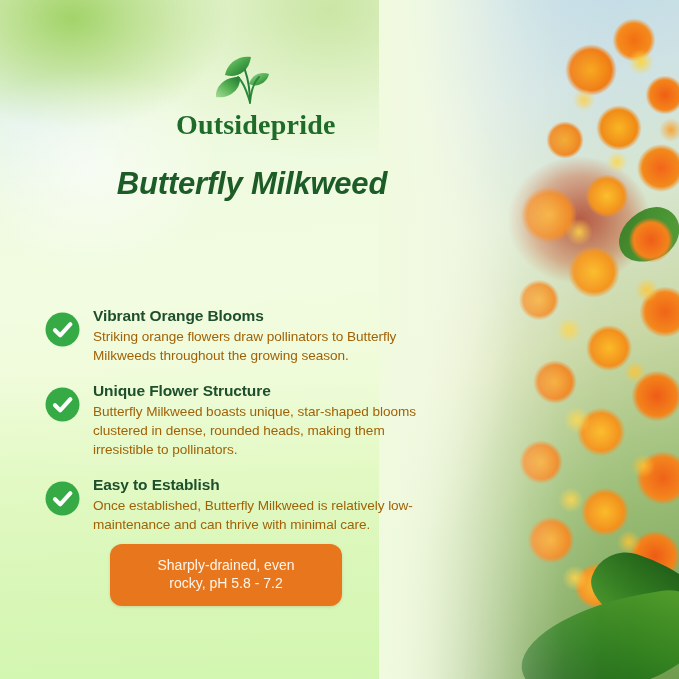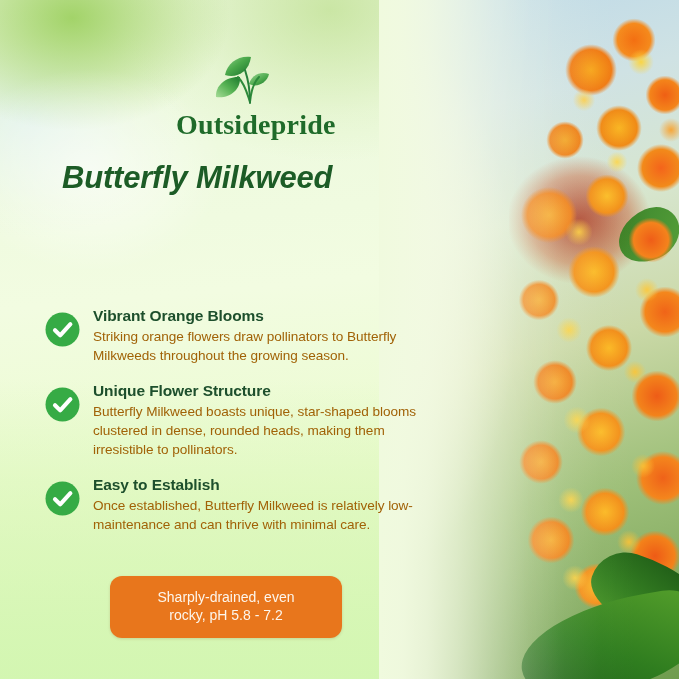--- a/index.html
+++ b/index.html
@@ -171,29 +171,30 @@
     font-family: "Liberation Serif", serif;
     font-size: 28px;
     font-weight: 700;
     color: #1f6b2a;
     letter-spacing: .2px;
   }
 
   
   .title {
     position: absolute;
-    left: 62px; top: 158px;
+    left: 62px; top: 164px;
     width: 380px;
     font-size: 31px;
     line-height: 1.30;
     font-weight: 700;
     font-style: italic;
     color: #1c5c26;
     letter-spacing: -0.2px;
     text-shadow: 0 1px 0 rgba(255,255,255,0.35);
+    text-align: center;
   }
 
   
   .features {
     position: absolute;
     left: 45px; top: 279px;
     width: 395px;
     margin-top: 28px;
   }
   .feature {
@@ -219,21 +220,21 @@
   .feature-body {
     font-size: 13.6px;
     line-height: 1.40;
     color: #a16207;
     letter-spacing: -0.05px;
   }
 
   
   .badge {
     position: absolute;
-    left: 110px; top: 576px;
+    left: 110px; top: 544px;
     width: 232px;
     padding: 12px 10px 13px;
     box-sizing: border-box;
     background: #e8761c;
     color: #fdf6ec;
     border-radius: 12px;
     text-align: center;
     font-size: 14px;
     line-height: 1.32;
     box-shadow: 0 1px 3px rgba(120,60,10,0.18);

